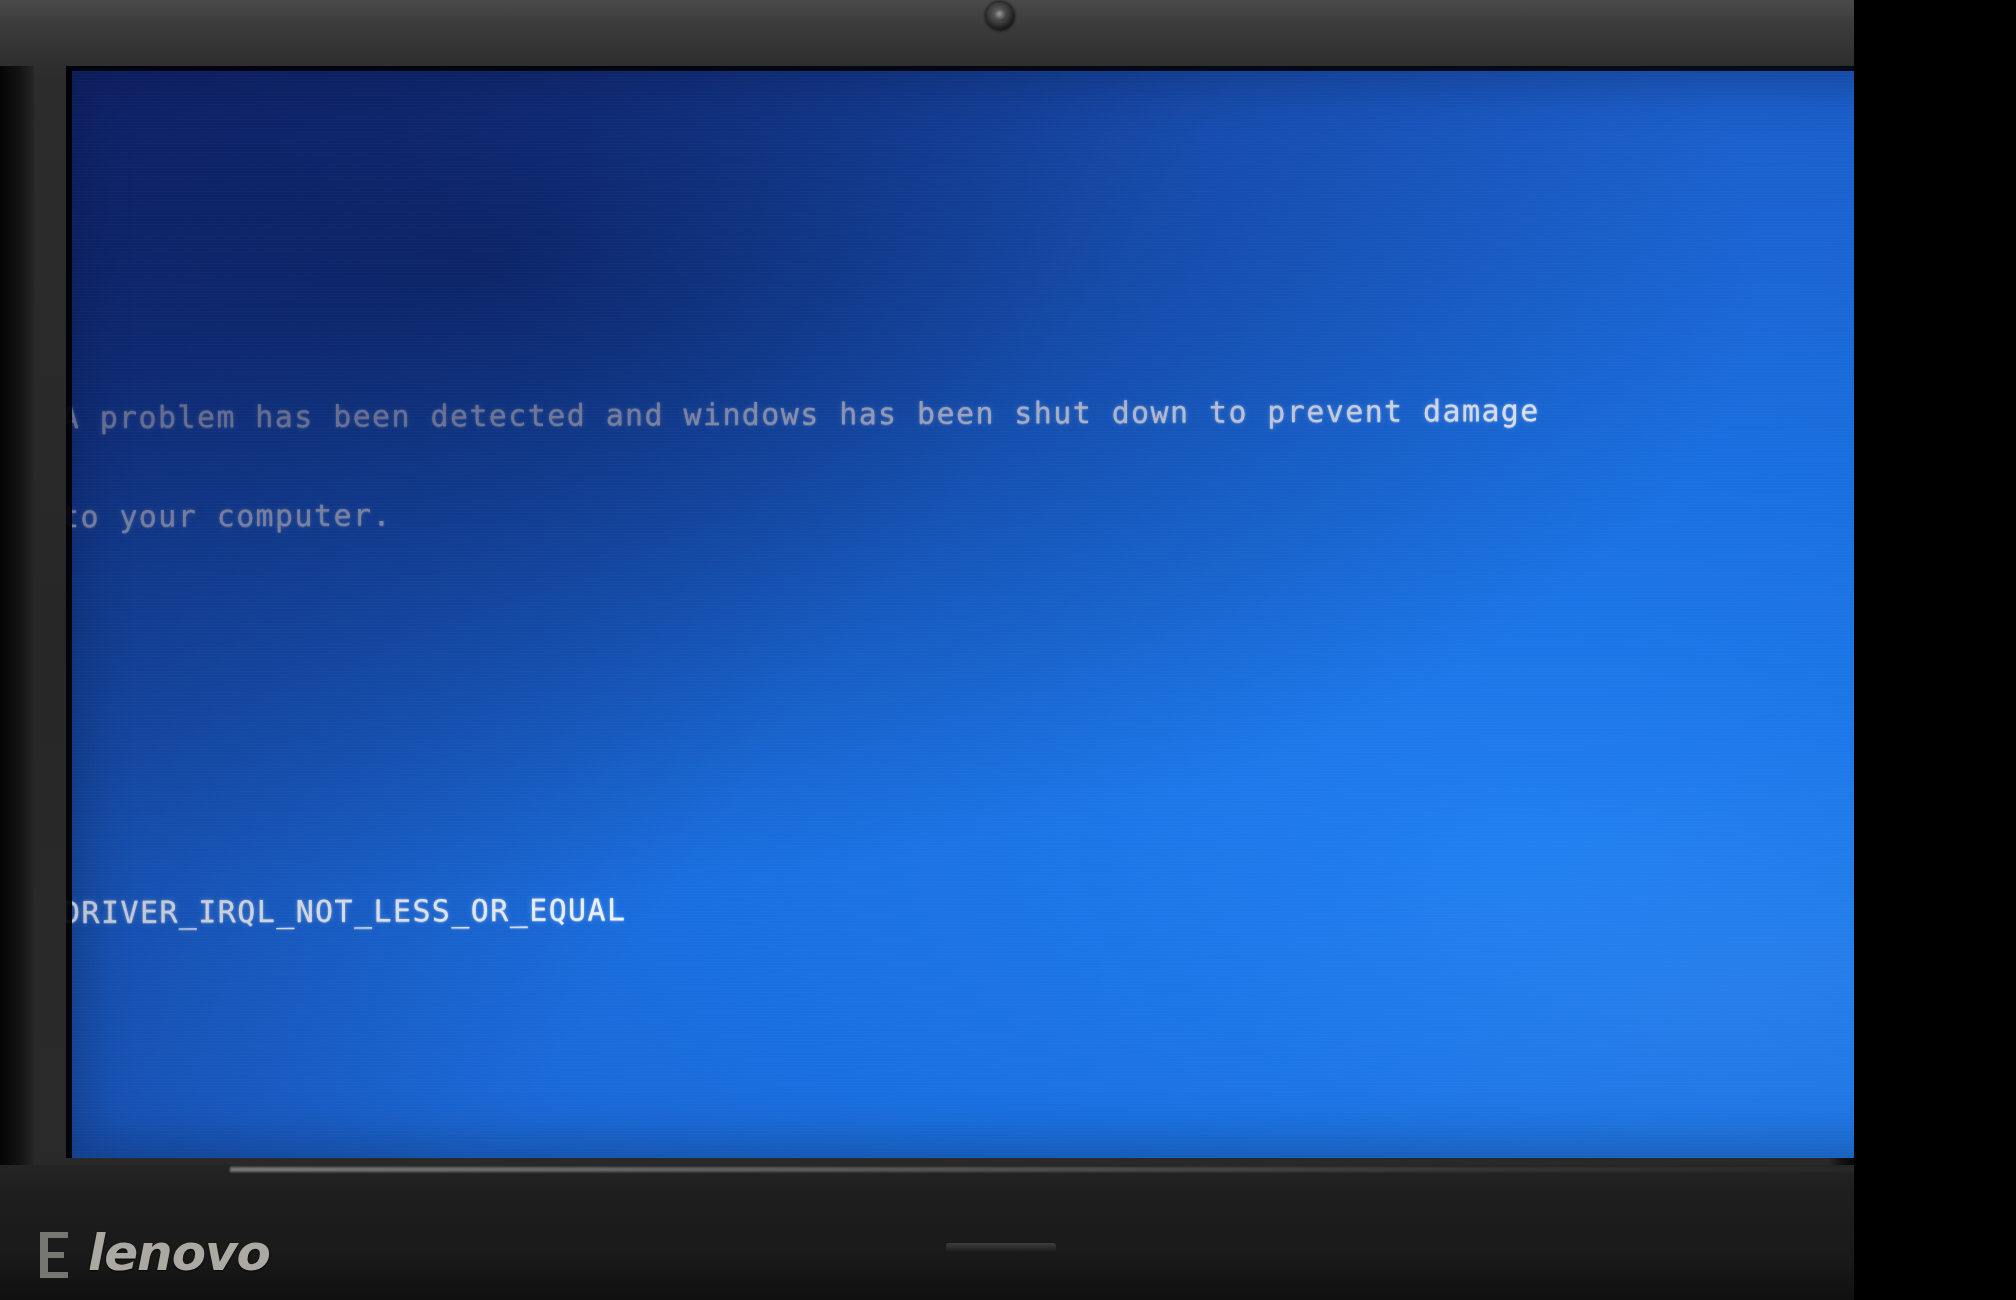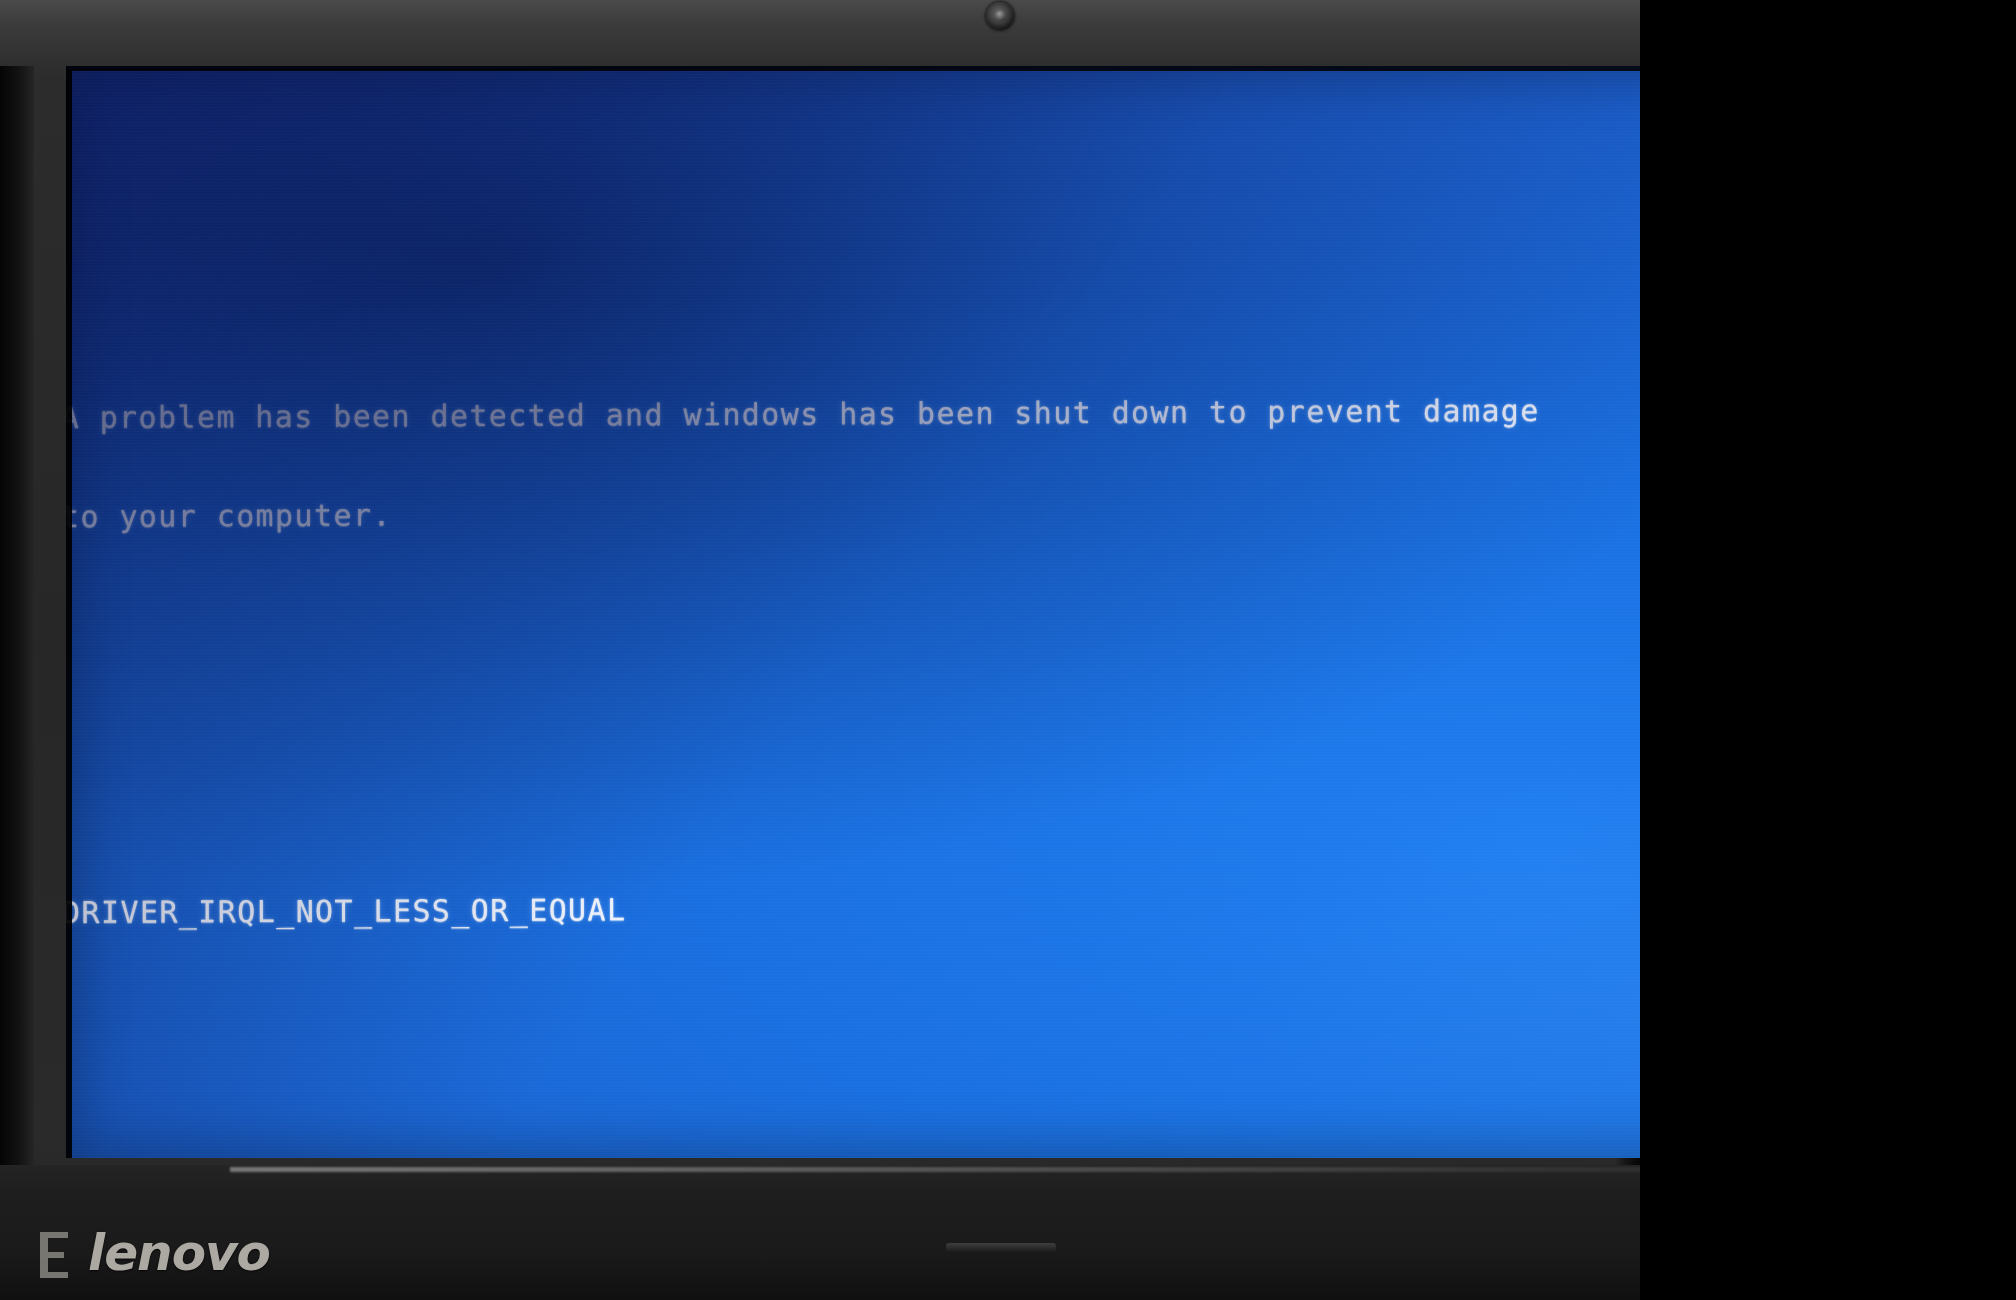--- a/index.html
+++ b/index.html
@@ -11,21 +11,21 @@
   body {
     width: 2016px;
     height: 1300px;
     overflow: hidden;
     font-family: "DejaVu Sans Mono", monospace;
   }
 
   
   #photo {
     position: relative;
-    width: 1640px;
+    width: 1854px;
     height: 1300px;
     background:
       radial-gradient(ellipse 120% 90% at 50% 45%, #3e3e3e 0%, #2b2b2b 45%, #1a1a1a 78%, #0d0d0d 100%);
     overflow: hidden;
   }
 
   
   #bezel {
     position: absolute;
     left: 20px;

